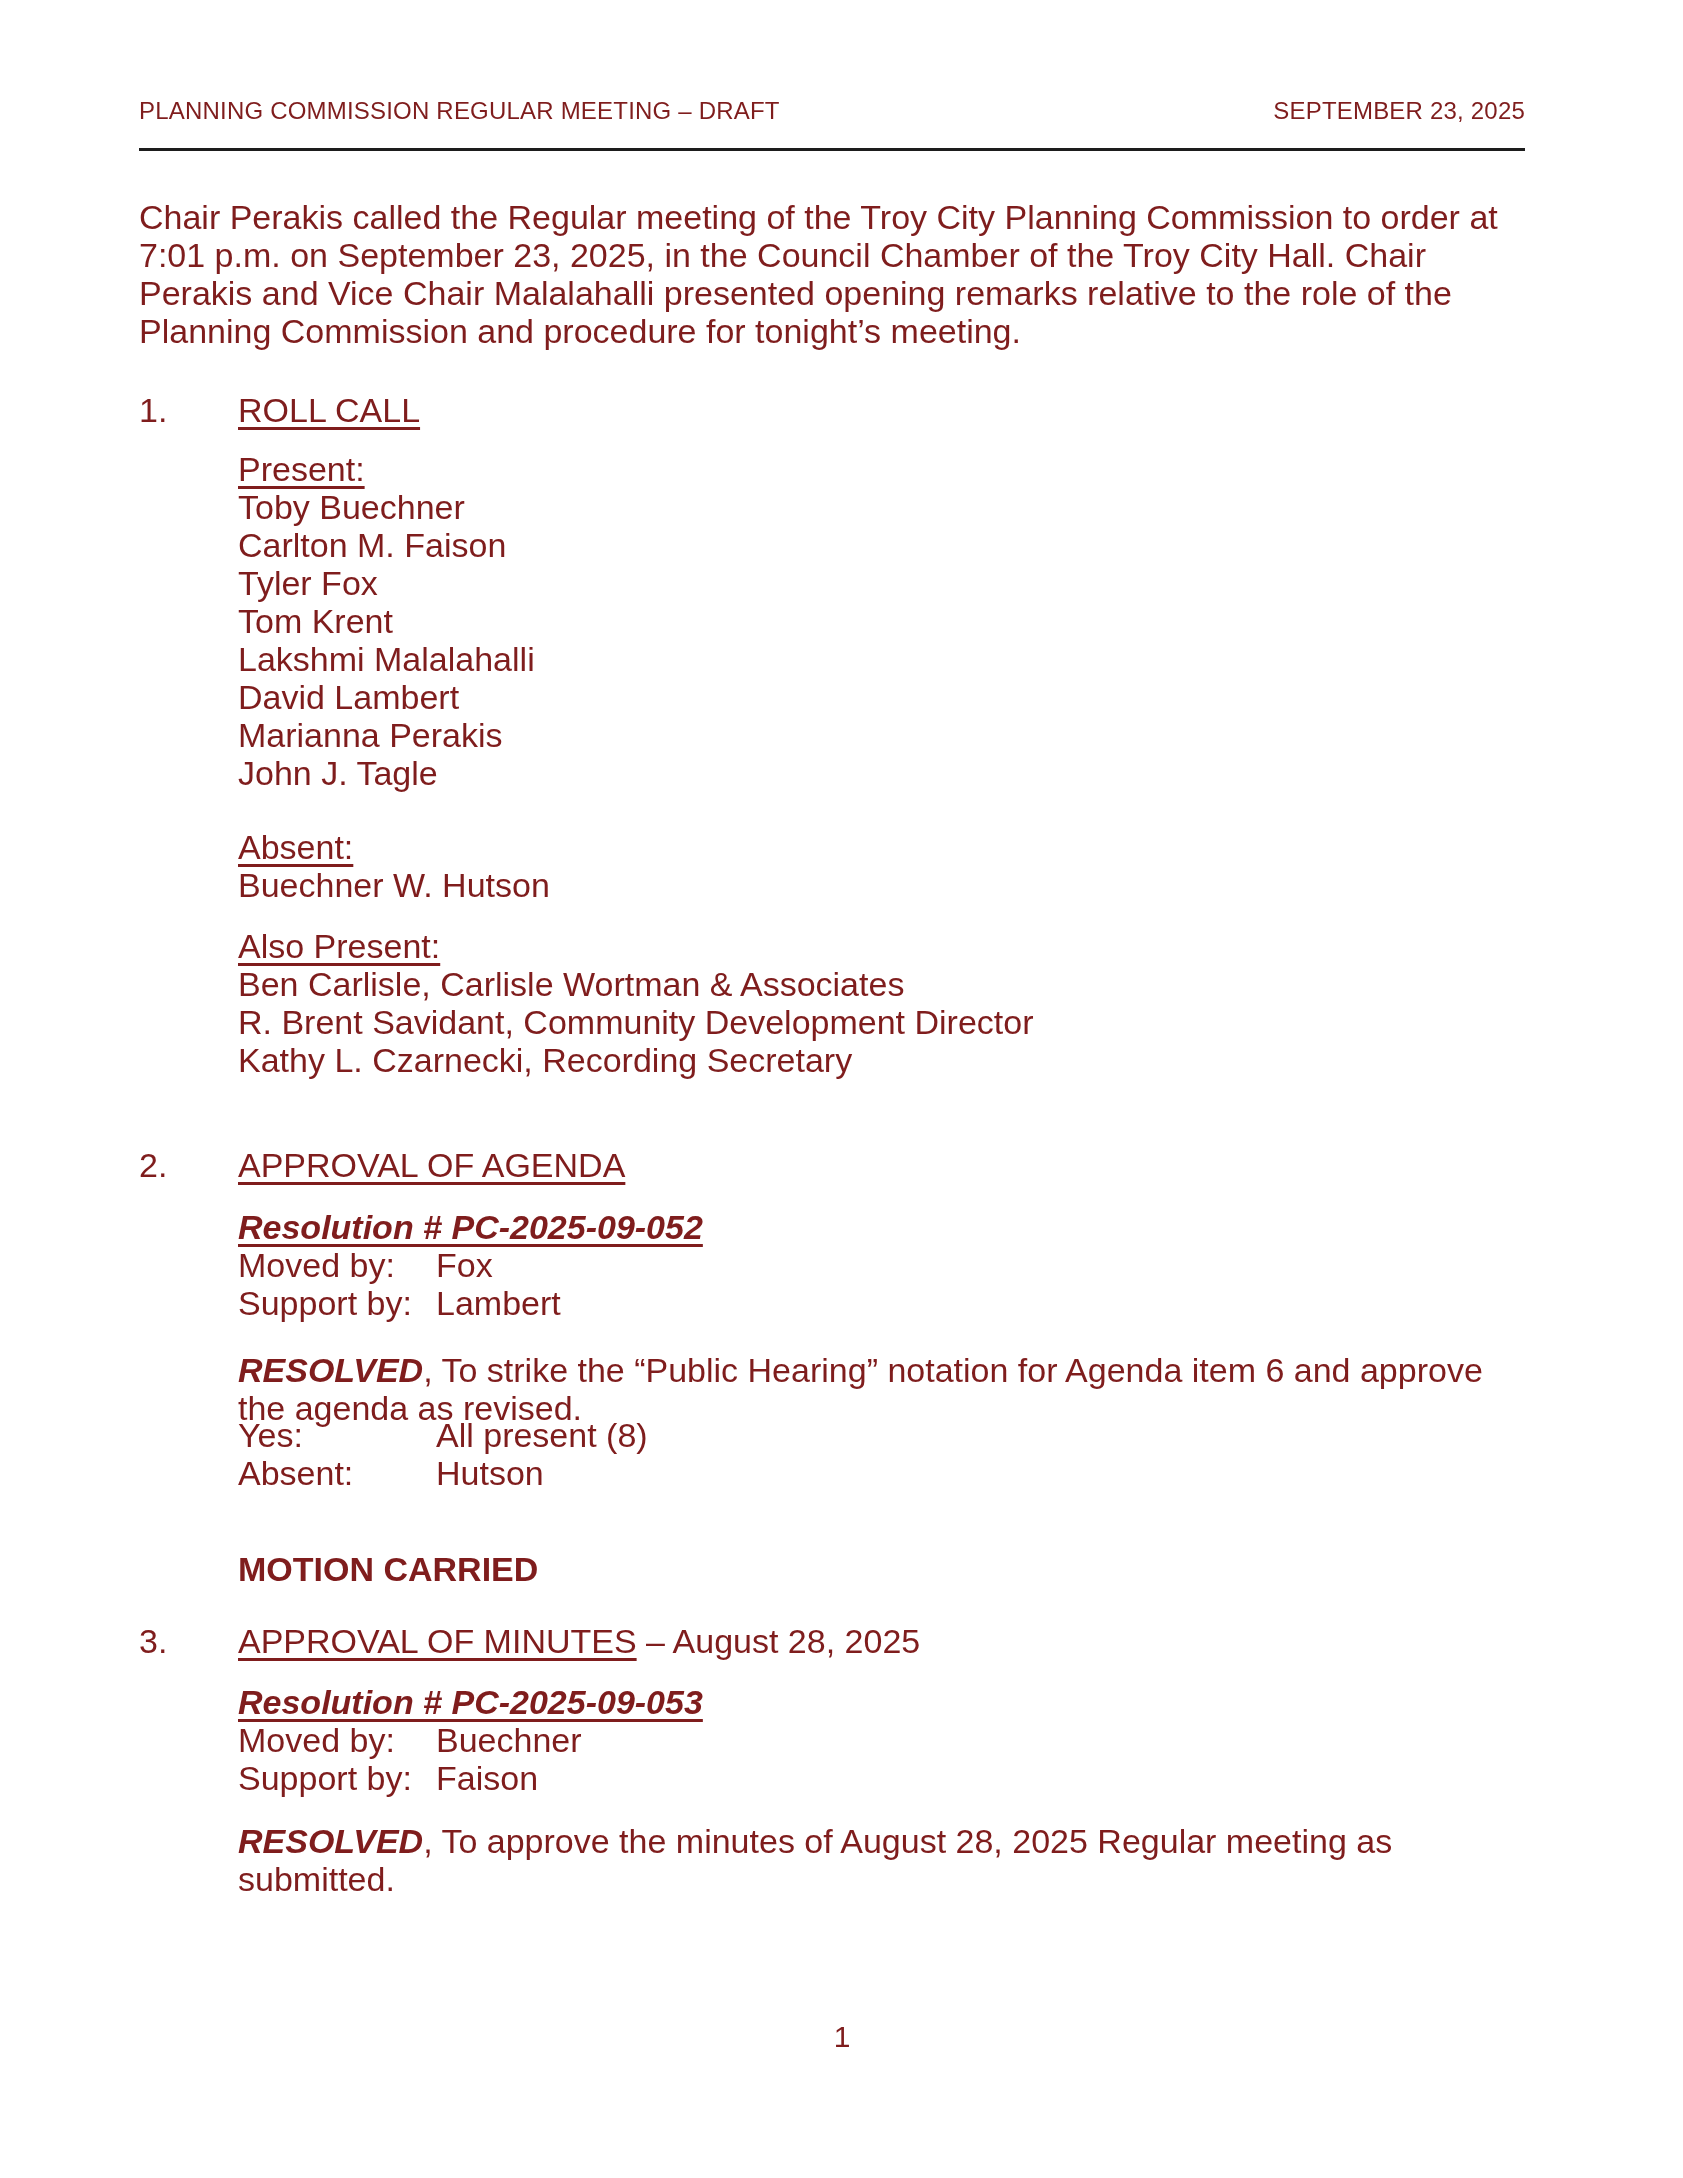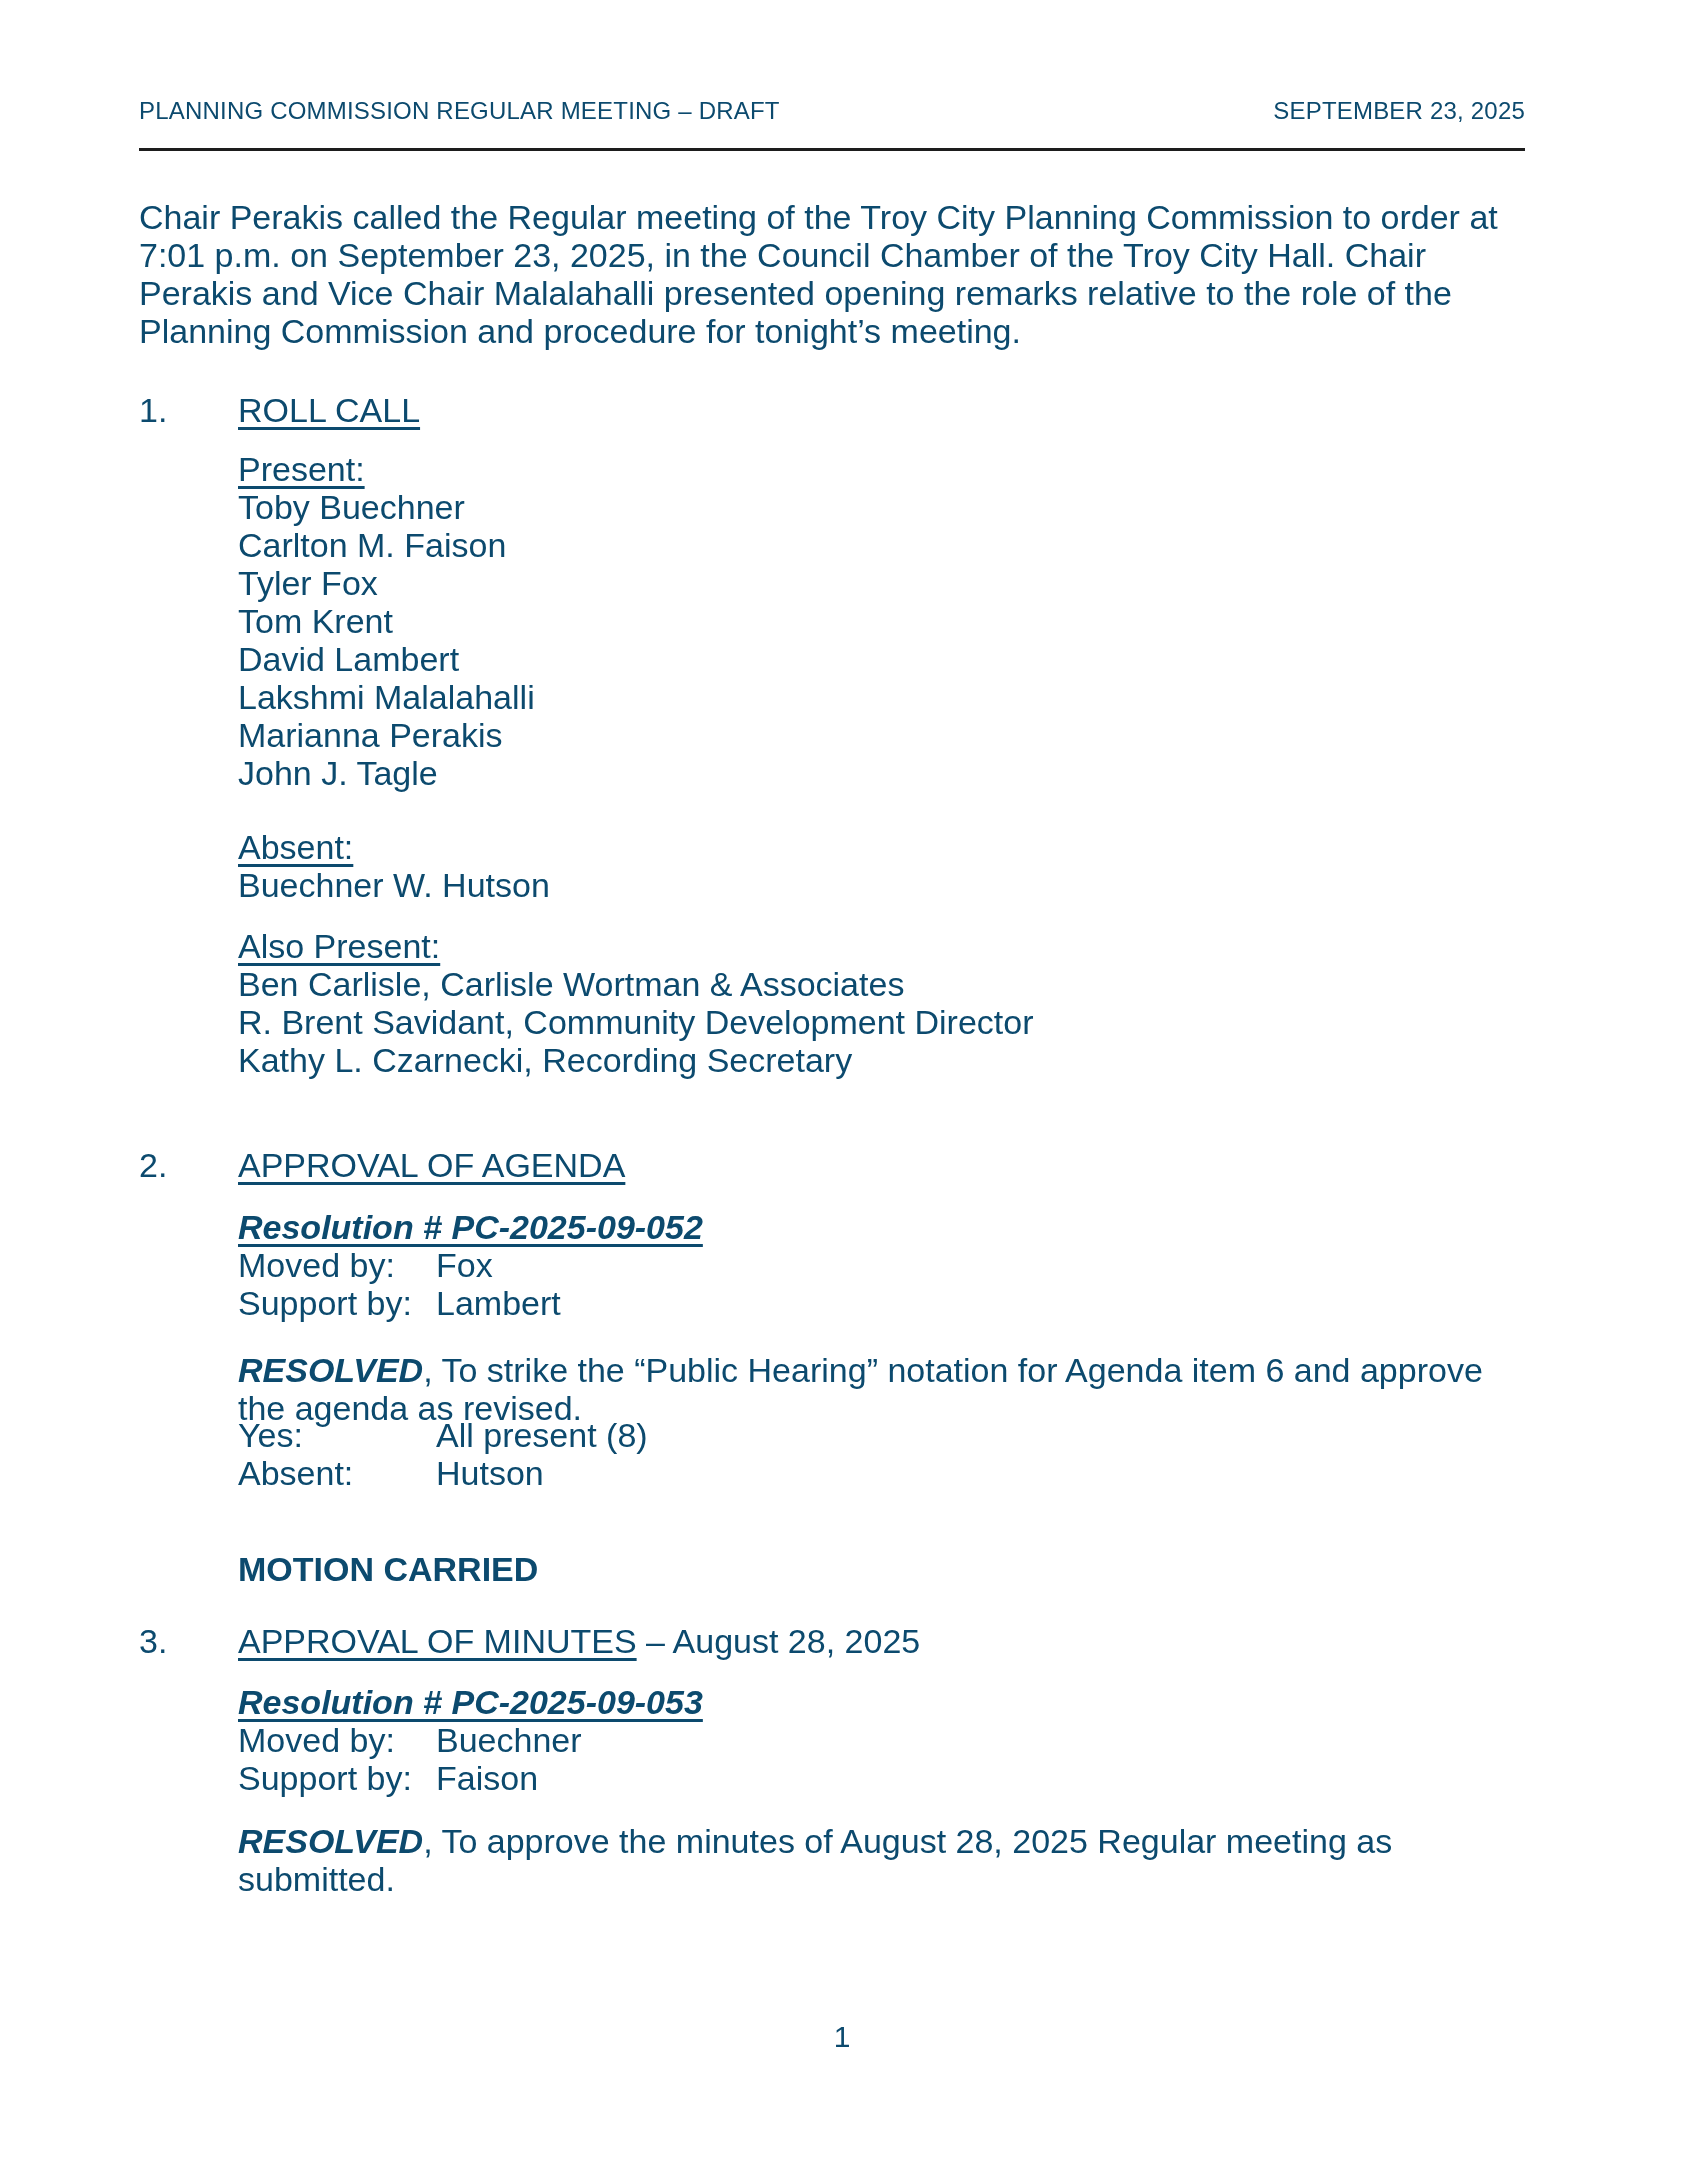--- a/index.html
+++ b/index.html
@@ -2,21 +2,21 @@
 <html><head>
 <meta charset="utf-8">
 <style>
   html,body{margin:0;padding:0;background:#e8e8e8;}
   .page{
     position:relative;
     width:1683px;height:2178px;
     margin:0 auto;
     background:#ffffff;
     font-family:"Liberation Sans","DejaVu Sans",sans-serif;
-    color:#0c4a6e;
+    color:#7f1d1d;
   }
   
   .hdr{
     position:absolute;top:97px;
     font-size:24px;line-height:28px;letter-spacing:0.2px;
   }
   .hdr-left{left:139px;}
   .hdr-right{right:158px;}
   .hdr-rule{
     position:absolute;top:148px;left:139px;width:1386px;height:3px;
@@ -53,22 +53,22 @@
   <div class="block heading" style="top:391px">
     <span class="num">1.</span><span class="u">ROLL CALL</span>
   </div>
 
   <div class="block indent" style="top:450px">
     <div><span class="u">Present:</span></div>
     <div>Toby Buechner</div>
     <div>Carlton M. Faison</div>
     <div>Tyler Fox</div>
     <div>Tom Krent</div>
+    <div>Lakshmi Malalahalli</div>
     <div>David Lambert</div>
-    <div>Lakshmi Malalahalli</div>
     <div>Marianna Perakis</div>
     <div>John J. Tagle</div>
   </div>
 
   <div class="block indent" style="top:828px">
     <div><span class="u">Absent:</span></div>
     <div>Buechner W. Hutson</div>
   </div>
 
   <div class="block indent" style="top:927px">

